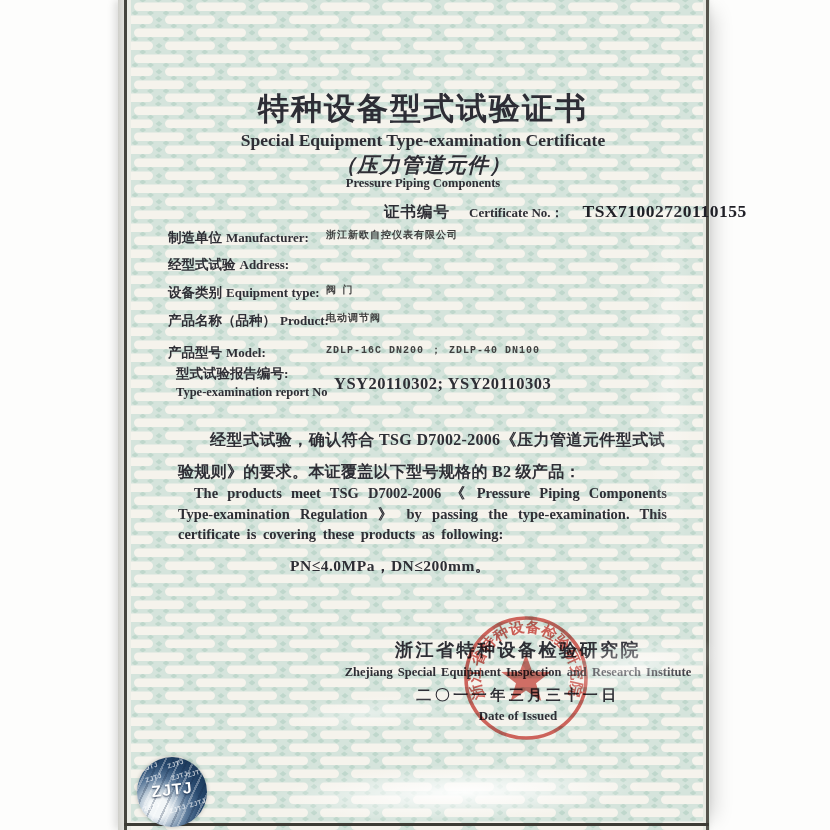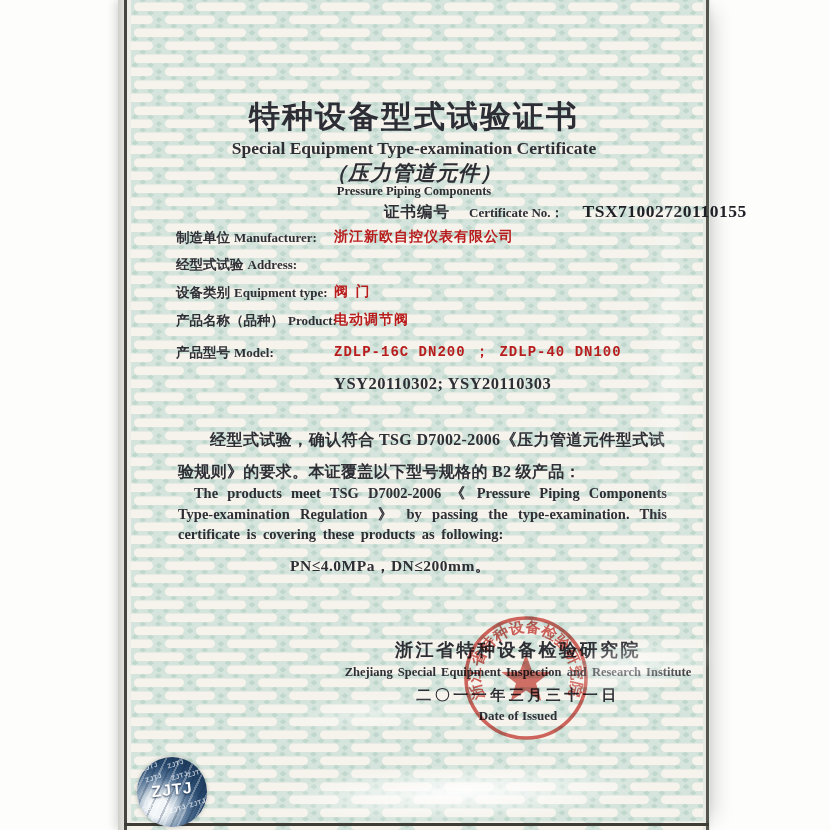--- a/index.html
+++ b/index.html
@@ -11,34 +11,34 @@
   .pattern-svg{position:absolute;left:131px;top:0;width:573px;height:830px;z-index:2;}
   .edge{position:absolute;z-index:3;}
   .edge-left-light{left:118px;top:0;width:6px;height:830px;background:linear-gradient(90deg,#cfcfca,#e2e2dd);}
   .edge-left-dark{left:124px;top:0;width:3px;height:830px;background:#46463f;}
   .edge-left-pale{left:127px;top:0;width:4px;height:830px;background:#eceee7;}
   .edge-right-dark{left:706px;top:0;width:3px;height:830px;background:#55544c;}
   .edge-right-pale{left:703px;top:0;width:3px;height:830px;background:#e7eae2;}
   .edge-bottom{left:124px;top:823px;width:585px;height:3px;background:#3d3c35;}
   
   .t{position:absolute;z-index:10;}
-  .center-paper{left:118px;width:592px;text-align:center;margin-top:8px;}
+  .center-paper{left:127px;width:592px;text-align:center;}
   .title-cn{top:88px;font-size:31px;font-weight:700;letter-spacing:2px;color:#2d2d35;}
   .title-en{top:130px;font-size:17.5px;font-weight:700;}
   .subtitle-cn{top:151px;font-size:21px;font-weight:600;letter-spacing:1px;font-style:italic;}
   .subtitle-en{top:176px;font-size:12.5px;font-weight:700;text-align:center;}
   .certno{left:384px;top:201px;display:flex;align-items:baseline;gap:19px;white-space:nowrap;}
   .certno .cn{font-size:15.5px;font-weight:600;letter-spacing:1px;}
   .certno .en{font-size:13px;font-weight:700;}
   .certno .val{font-size:17.5px;font-weight:700;letter-spacing:.5px;color:#1f1f26;}
-  .frow{position:absolute;left:176px;z-index:10;display:flex;white-space:nowrap;}
+  .frow{position:absolute;left:168px;z-index:10;display:flex;white-space:nowrap;}
   .frow .lbl{width:158px;}
   .frow .lbl .cn{font-size:13.5px;font-weight:600;}
   .frow .lbl .en{font-size:13px;font-weight:700;}
-  .frow .val{font-size:14px;font-weight:700;letter-spacing:1px;color:#b91c1c;}
+  .frow .val{font-size:10px;font-weight:700;letter-spacing:1px;color:#404040;}
   .val-mono{font-family:"Liberation Mono", monospace;font-size:14.5px;font-weight:700;letter-spacing:0;}
   .val-serif{font-family:"Liberation Serif", serif;font-size:16.5px;font-weight:600;letter-spacing:.5px;}
   .lbl2{position:absolute;left:176px;z-index:10;line-height:17px;white-space:nowrap;}
   .lbl2 .cn{font-size:13.5px;font-weight:600;}
   .lbl2 .en{font-size:12.5px;font-weight:700;}
   .para-cn{left:178px;top:424px;width:487px;font-size:16px;font-weight:600;line-height:31.5px;
            text-align:justify;text-indent:2em;letter-spacing:.3px;}
   .para-en{left:178px;top:483px;width:489px;font-size:14.5px;font-weight:700;line-height:20.5px;
            text-align:justify;text-indent:1.1em;word-spacing:3px;}
   .pn-line{left:290px;top:556px;font-size:15.5px;font-weight:700;letter-spacing:.5px;}
@@ -142,20 +142,24 @@
   <div class="frow" style="top:311px">
     <span class="lbl" style="width:158px"><span class="cn">产品名称（品种）</span>
       <span class="en">Product:</span></span>
     <span class="val">电动调节阀</span>
   </div>
   <div class="frow" style="top:343px">
     <span class="lbl"><span class="cn">产品型号</span>
       <span class="en">Model:</span></span>
     <span class="val val-mono">ZDLP-16C DN200 ； ZDLP-40 DN100</span>
   </div>
+  <div class="lbl2" style="top:364px">
+    <span class="cn">型式试验报告编号:</span><br>
+    <span class="en">Type-examination report No</span>
+  </div>
   <div class="t val-serif" style="left:334px;top:374px">YSY20110302;  YSY20110303</div>
 
   <div class="t para-cn">经型式试验，确认符合 TSG D7002-2006《压力管道元件型式试验规则》的要求。本证覆盖以下型号规格的 B2 级产品：</div>
   <div class="t para-en">The products meet TSG D7002-2006 《 Pressure Piping Components Type-examination Regulation 》 by passing the type-examination. This certificate is covering these products as following:</div>
   <div class="t pn-line">PN≤4.0MPa，DN≤200mm。</div>
 
   <div class="t footer inst-cn">浙江省特种设备检验研究院</div>
   <div class="t footer inst-en">Zhejiang Special Equipment Inspection and Research Institute</div>
   <div class="t footer date-cn">二〇一一年三月三十一日</div>
   <div class="t footer date-en">Date of Issued</div>

